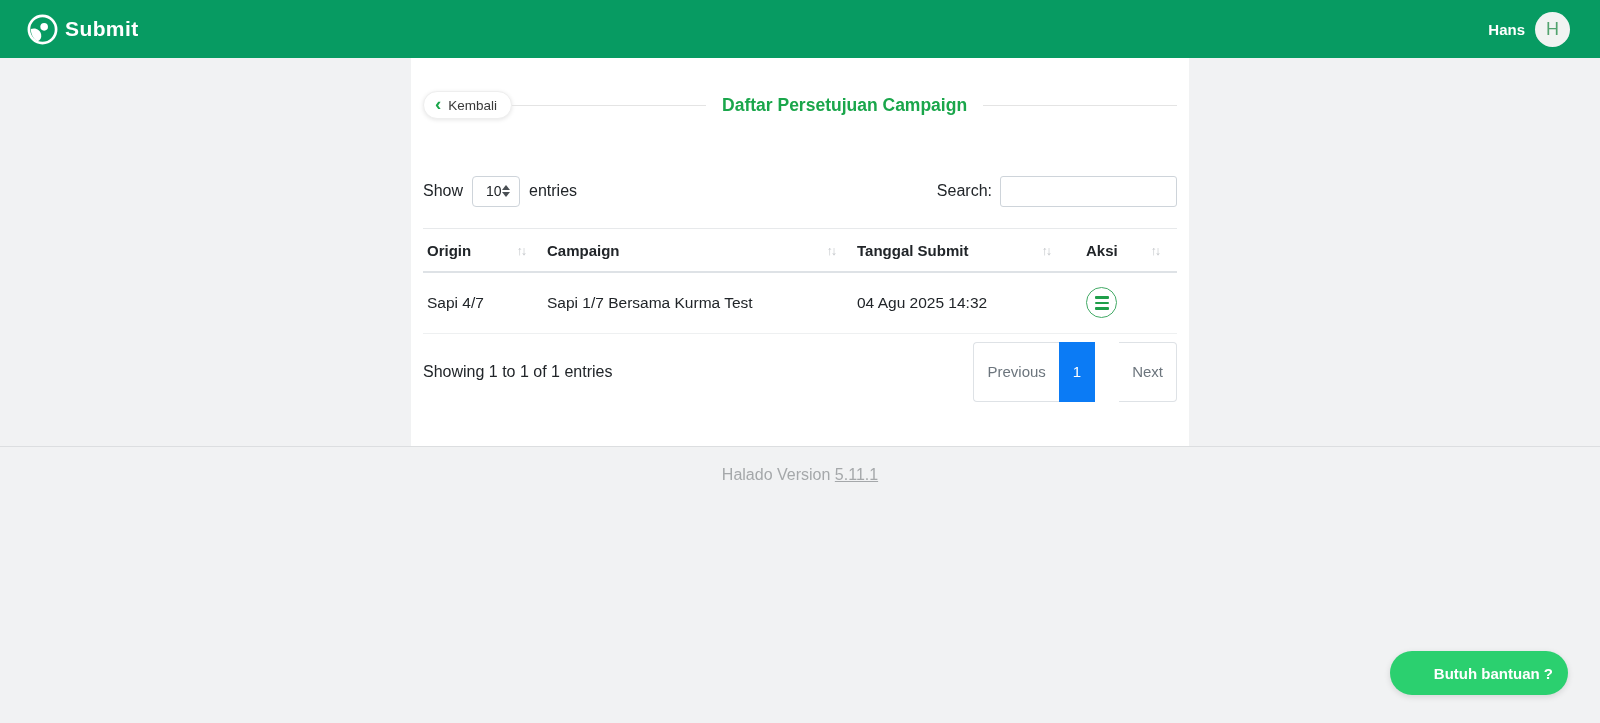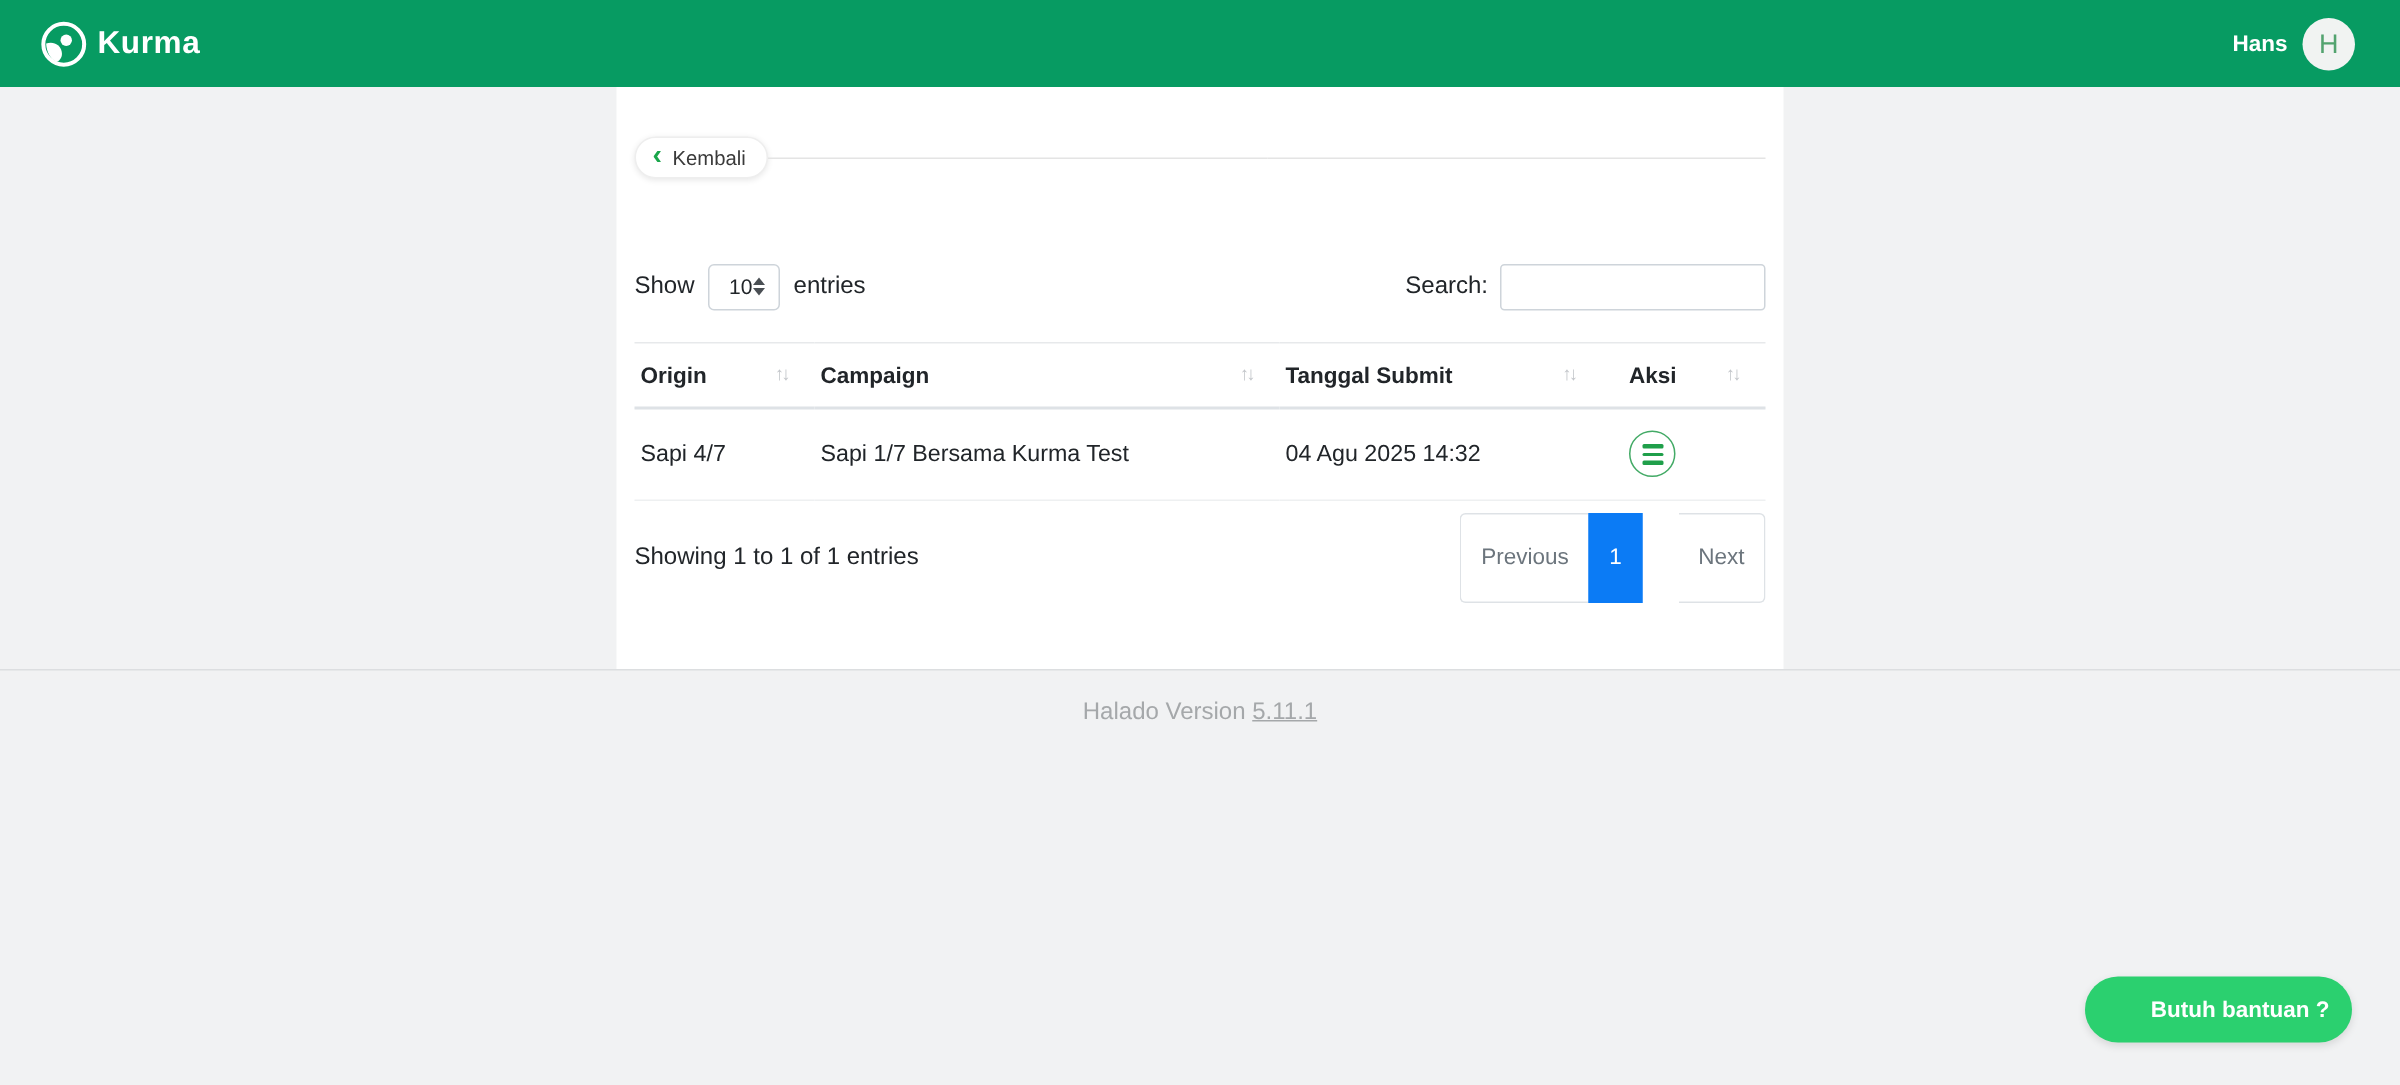--- a/index.html
+++ b/index.html
@@ -73,21 +73,21 @@
 
   
   .data-table { margin-top:21px; width:100%; border-collapse:collapse; }
   .data-table thead th {
     border-top:1px solid #e7e9eb;
     border-bottom:2px solid #dee2e6;
     padding:13px 4px 12px;
     font-size:15px; font-weight:700; color:#212529; text-align:left;
     cursor:pointer;
   }
-  .th-inner { display:flex; justify-content:space-between; padding-right:14px; }
+  .th-inner { display:flex; align-items:center; justify-content:space-between; padding-right:14px; }
   .sort-glyph { color:#c3c6ca; font-size:12.5px; letter-spacing:-2px; font-weight:400; white-space:nowrap; }
   .col-origin  { width:120px; }
   .col-campaign{ width:310px; }
   .col-tanggal { width:215px; }
   .data-table td {
     padding:0 4px; height:61px;
     font-size:15.5px; color:#212529;
     border-bottom:1px solid #eef0f1;
   }
   .cell-aksi { padding-left:18px !important; }
@@ -138,36 +138,37 @@
 
 <div class="app-header">
   <div class="brand">
     <span style="display:flex;">
       <svg width="33" height="33" viewBox="0 0 32 32">
         <circle cx="16" cy="16" r="13.2" fill="none" stroke="#ffffff" stroke-width="2.6"></circle>
         <circle cx="17.6" cy="13.4" r="3.7" fill="#ffffff"></circle>
         <path d="M4.6 15.5 C9.5 13.8 13.8 16.3 14.7 20.8 C15.3 23.9 13.8 26.4 11.4 27.4 C7.4 25.6 4.9 21.4 4.6 15.5 Z" fill="#ffffff"></path>
       </svg>
     </span>
-    <span class="brand-name">Kurma</span>
+    <span class="brand-name">Submit</span>
   </div>
   <div class="user">
     <span class="user-name">Hans</span>
     <span class="avatar">H</span>
   </div>
 </div>
 
 <div class="container">
 
   <div class="title-row">
     <button class="back-btn">
       <span class="back-chevron">‹</span>
       <span>Kembali</span>
     </button>
     <span class="hr-seg"></span>
+    <span class="page-title">Daftar Persetujuan Campaign</span>
     <span class="hr-seg"></span>
   </div>
 
   <div class="controls-row">
     <div class="show-group">
       <span>Show</span>
       <div class="page-size">
         <span>10</span>
         <span class="arrows">
           <span class="tri-up"></span>

